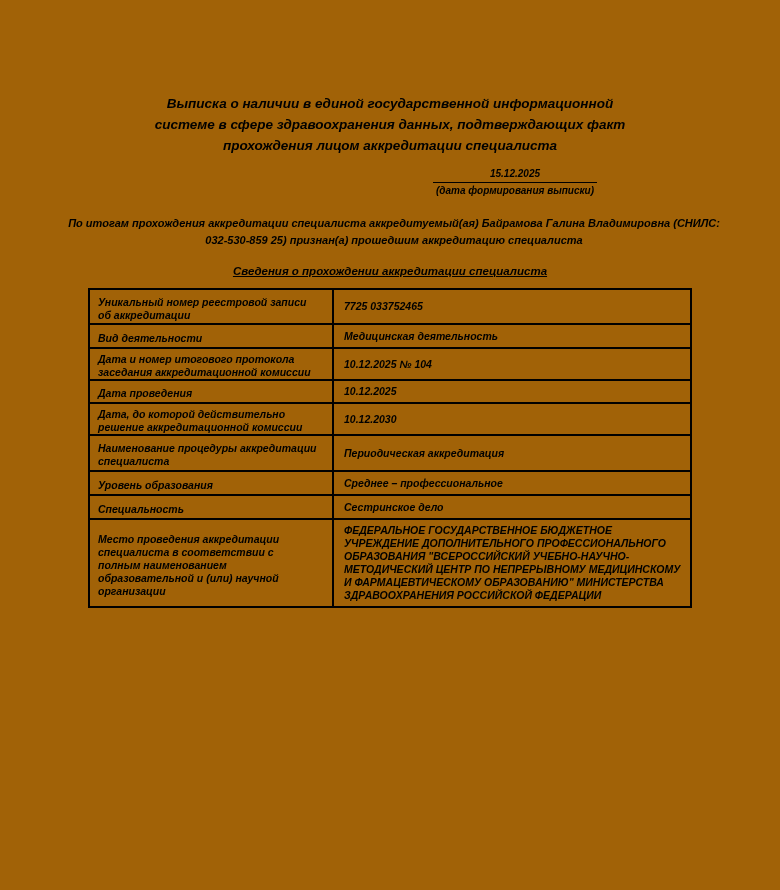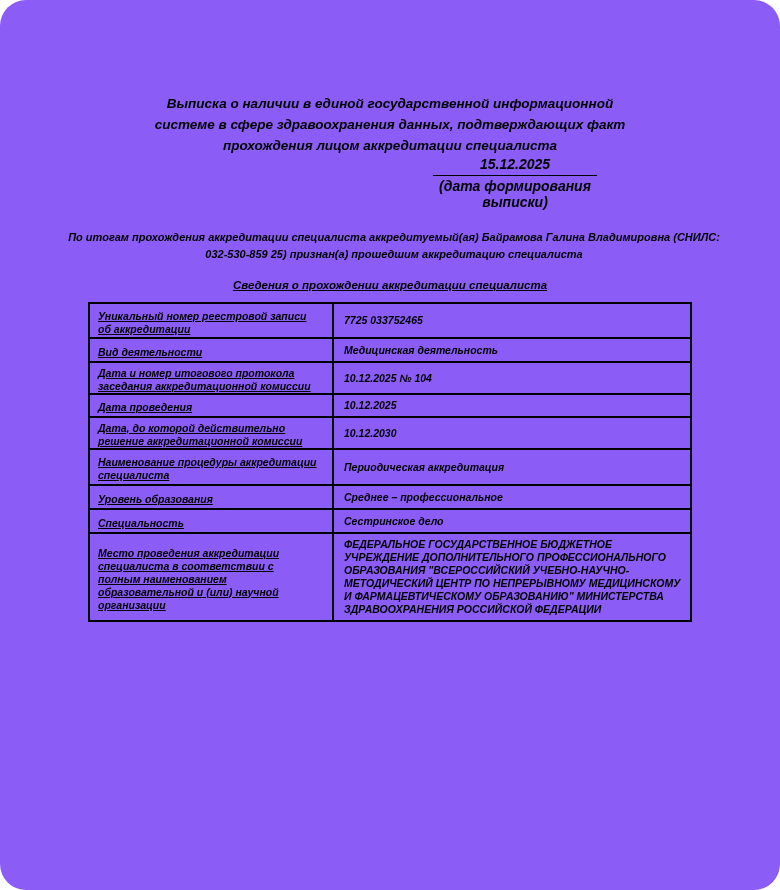--- a/index.html
+++ b/index.html
@@ -1,40 +1,40 @@
 <!DOCTYPE html>
 <html lang="ru"><head>
 <meta charset="utf-8">
 <style>
   * { margin: 0; padding: 0; box-sizing: border-box; }
   html, body { background: #ffffff; }
   .page {
     position: relative;
     width: 780px;
     height: 890px;
-    background: #8b5cf6;
+    background: #a16207;
     overflow: hidden;
     font-family: "Liberation Sans", sans-serif;
     font-style: italic;
     font-weight: bold;
     color: #000000;
-    border-radius: 26px;
   }
   .doc-title {
     padding-top: 93px;
     text-align: center;
     font-size: 13.5px;
     line-height: 21px;
   }
   .doc-title .line { display: block; }
   .date-block {
     width: 164px;
     margin-left: 433px;
+    margin-top: 12px;
     text-align: center;
-    font-size: 14px;
+    font-size: 10px;
   }
   .date-value {
     display: block;
     padding-bottom: 3px;
     border-bottom: 1.5px solid #000;
   }
   .date-caption {
     display: block;
     padding-top: 2px;
   }
@@ -65,21 +65,20 @@
   }
   table.acc-table td {
     border: 2px solid #000;
     vertical-align: middle;
     font-size: 10.5px;
     line-height: 13px;
   }
   td.cell-label {
     width: 244px;
     padding: 4px 14px 0 8px;
-    text-decoration: underline;
   }
   td.cell-value {
     width: 358px;
     padding: 4px 6px 4px 10px;
   }
   tr.r-1  { height: 35px; }
   tr.r-2  { height: 24px; }
   tr.r-3  { height: 31px; }
   tr.r-4  { height: 23px; }
   tr.r-5  { height: 30px; }

